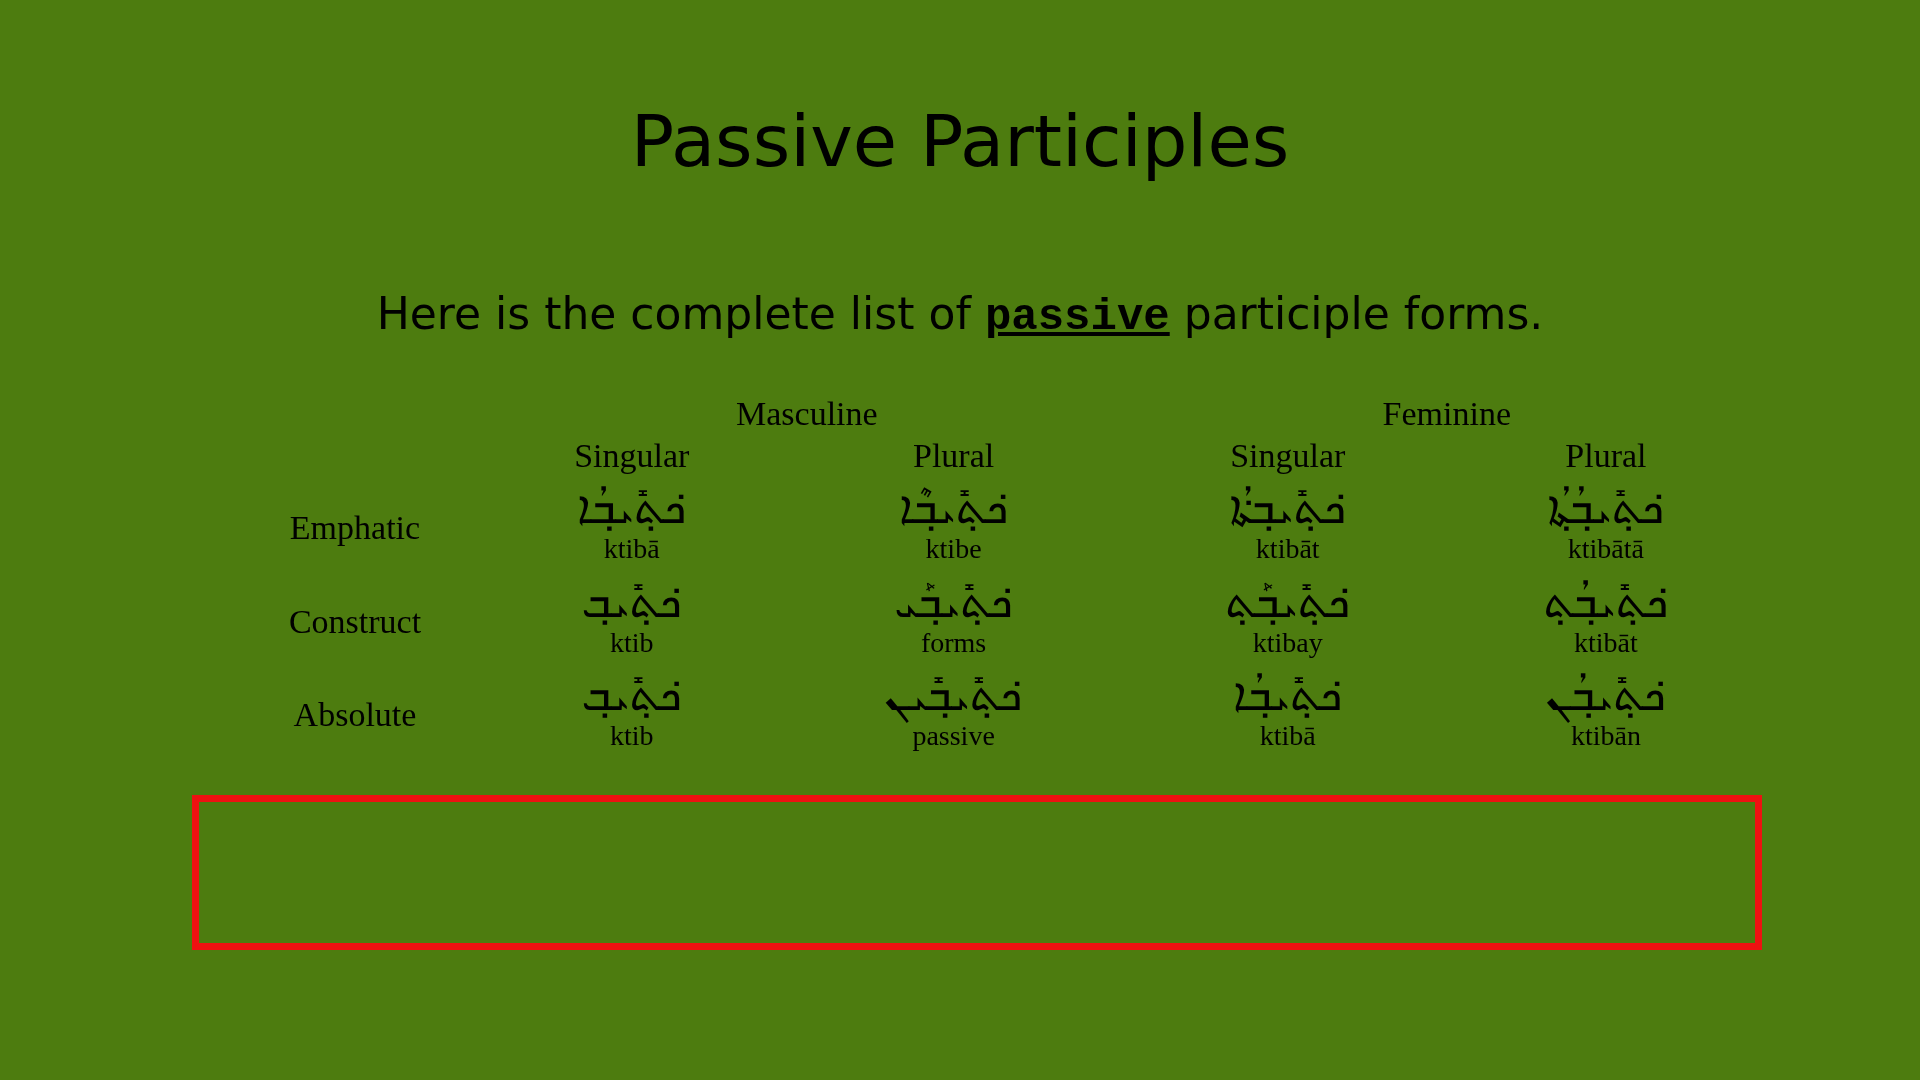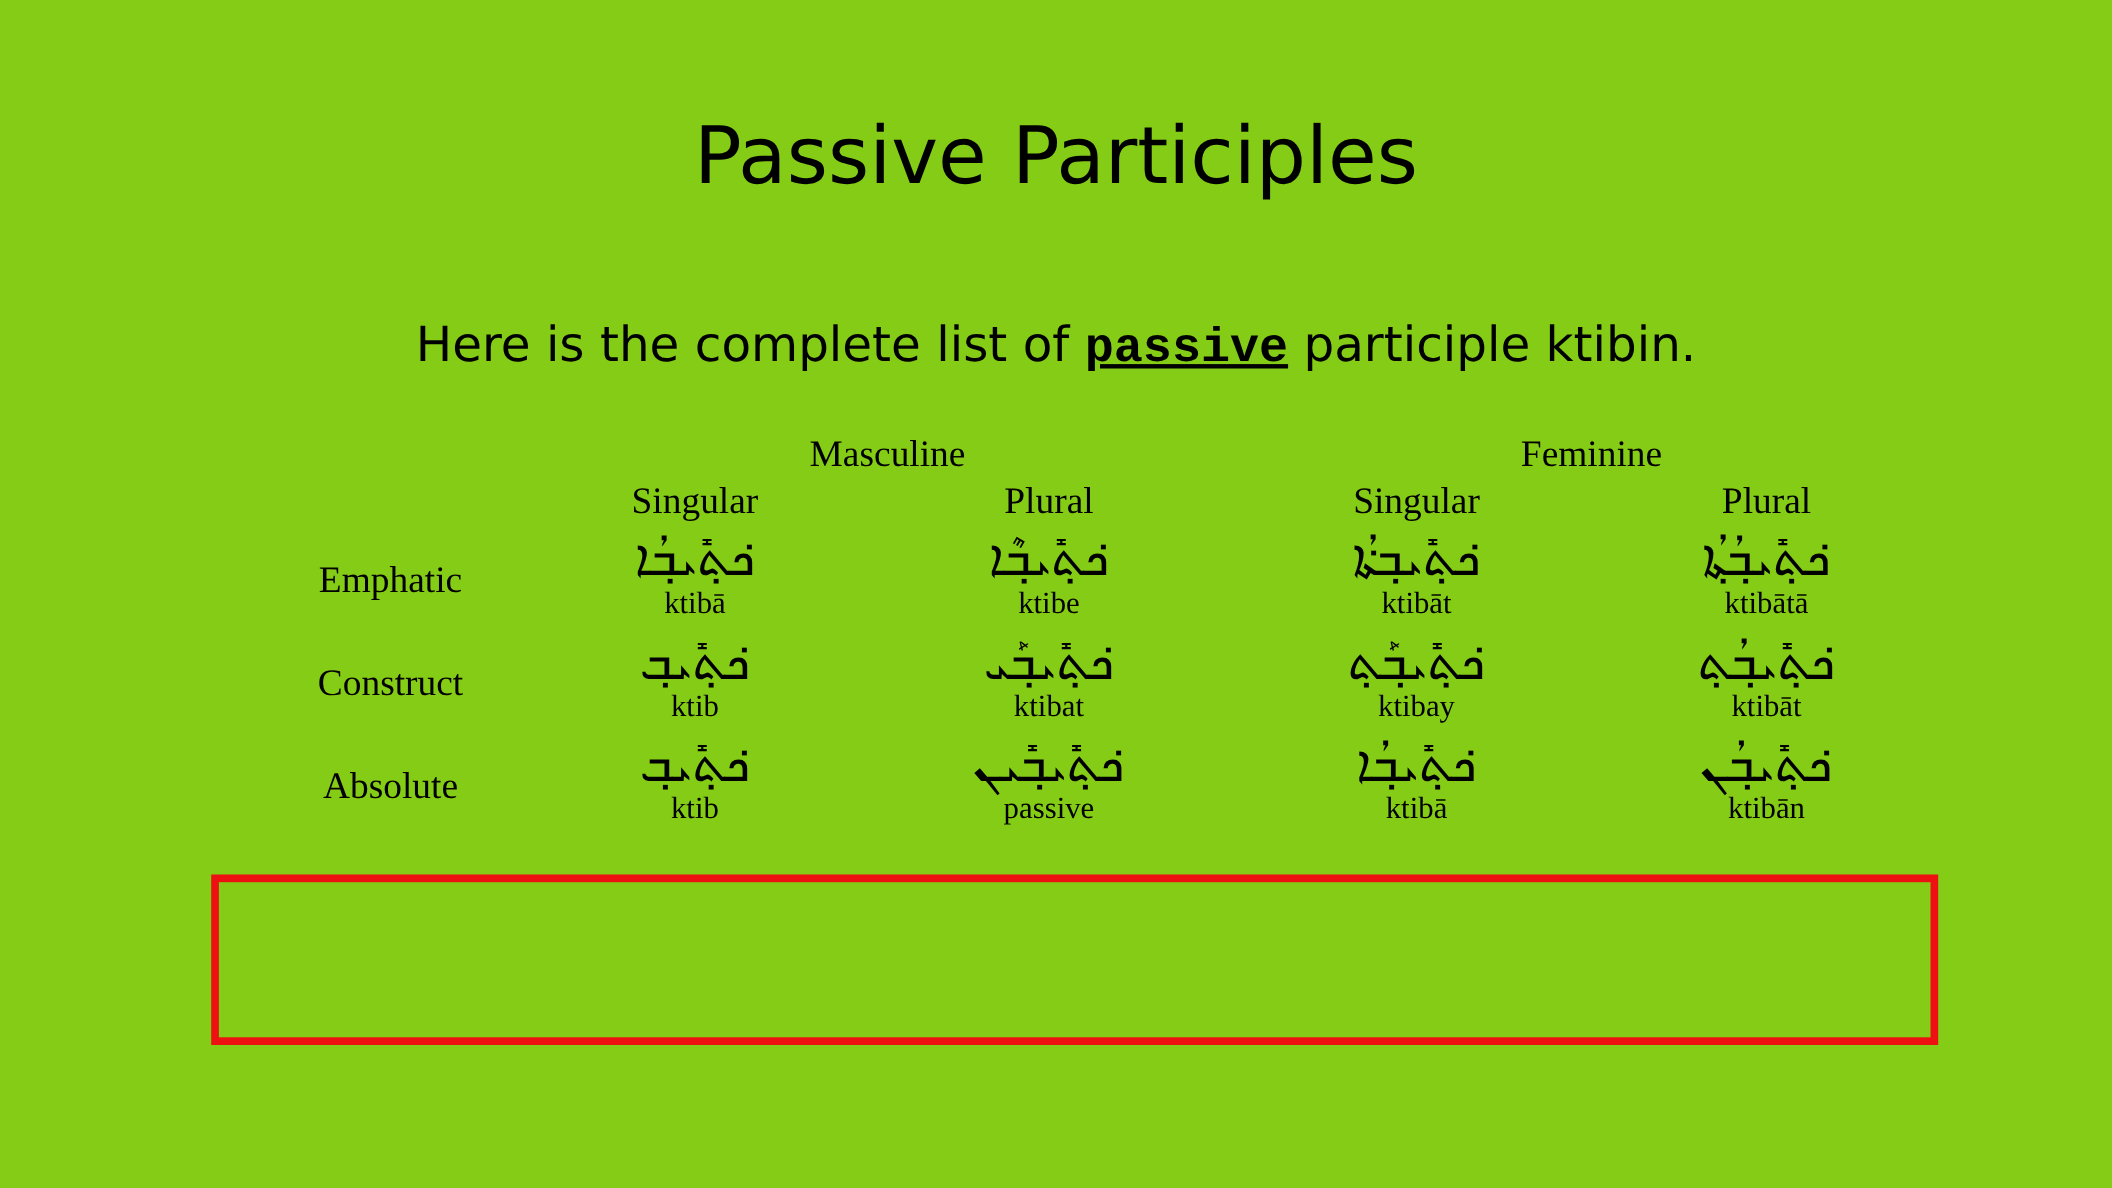--- a/index.html
+++ b/index.html
@@ -13,21 +13,21 @@
     font-family: "Liberation Sans", sans-serif;
     color: #000000;
     overflow: hidden;
     position: relative;
   }
   .slide {
     position: absolute;
     left: 0; top: 0;
     width: 1920px;
     height: 1080px;
-    background: #84cc16;
+    background: #4d7c0f;
   }
   .slide-title {
     position: absolute;
     top: 105px;
     left: 0;
     width: 1920px;
     text-align: center;
     font-family: "DejaVu Sans", sans-serif;
     font-weight: 400;
     font-size: 72px;
@@ -115,21 +115,21 @@
   }
 </style>
 </head>
 <body>
 
 <div class="slide">
 
   <div class="slide-title">Passive Participles</div>
 
   <div class="slide-subtitle">
-    <span>Here is the complete list of </span><b>passive</b><span> participle ktibin.</span>
+    <span>Here is the complete list of </span><b>passive</b><span> participle forms.</span>
   </div>
 
   <div class="table-wrap">
     <table class="paradigm">
       <tbody>
           <tr>
         <td class="row-label"></td>
         <td class="gender-head" colspan="2">Masculine</td>
         <td class="gender-head" colspan="2">Feminine</td>
       </tr>
@@ -157,21 +157,21 @@
 
       <tr>
         <td class="row-label" rowspan="2">Construct</td>
         <td class="syriac">ܟ݁ܬ݂ܺܝܒ݂</td>
         <td class="syriac">ܟ݁ܬ݂ܺܝܒ݂ܰܝ</td>
         <td class="syriac">ܟ݁ܬ݂ܺܝܒ݂ܰܬ݂</td>
         <td class="syriac">ܟ݁ܬ݂ܺܝܒ݂ܳܬ݂</td>
       </tr>
       <tr>
         <td class="translit">ktib</td>
-        <td class="translit">ktibat</td>
+        <td class="translit">forms</td>
         <td class="translit">ktibay</td>
         <td class="translit">ktibāt</td>
       </tr>
 
       <tr>
         <td class="row-label" rowspan="2">Absolute</td>
         <td class="syriac">ܟ݁ܬ݂ܺܝܒ݂</td>
         <td class="syriac">ܟ݁ܬ݂ܺܝܒ݂ܺܝܢ</td>
         <td class="syriac">ܟ݁ܬ݂ܺܝܒ݂ܳܐ</td>
         <td class="syriac">ܟ݁ܬ݂ܺܝܒ݂ܳܢ</td>

